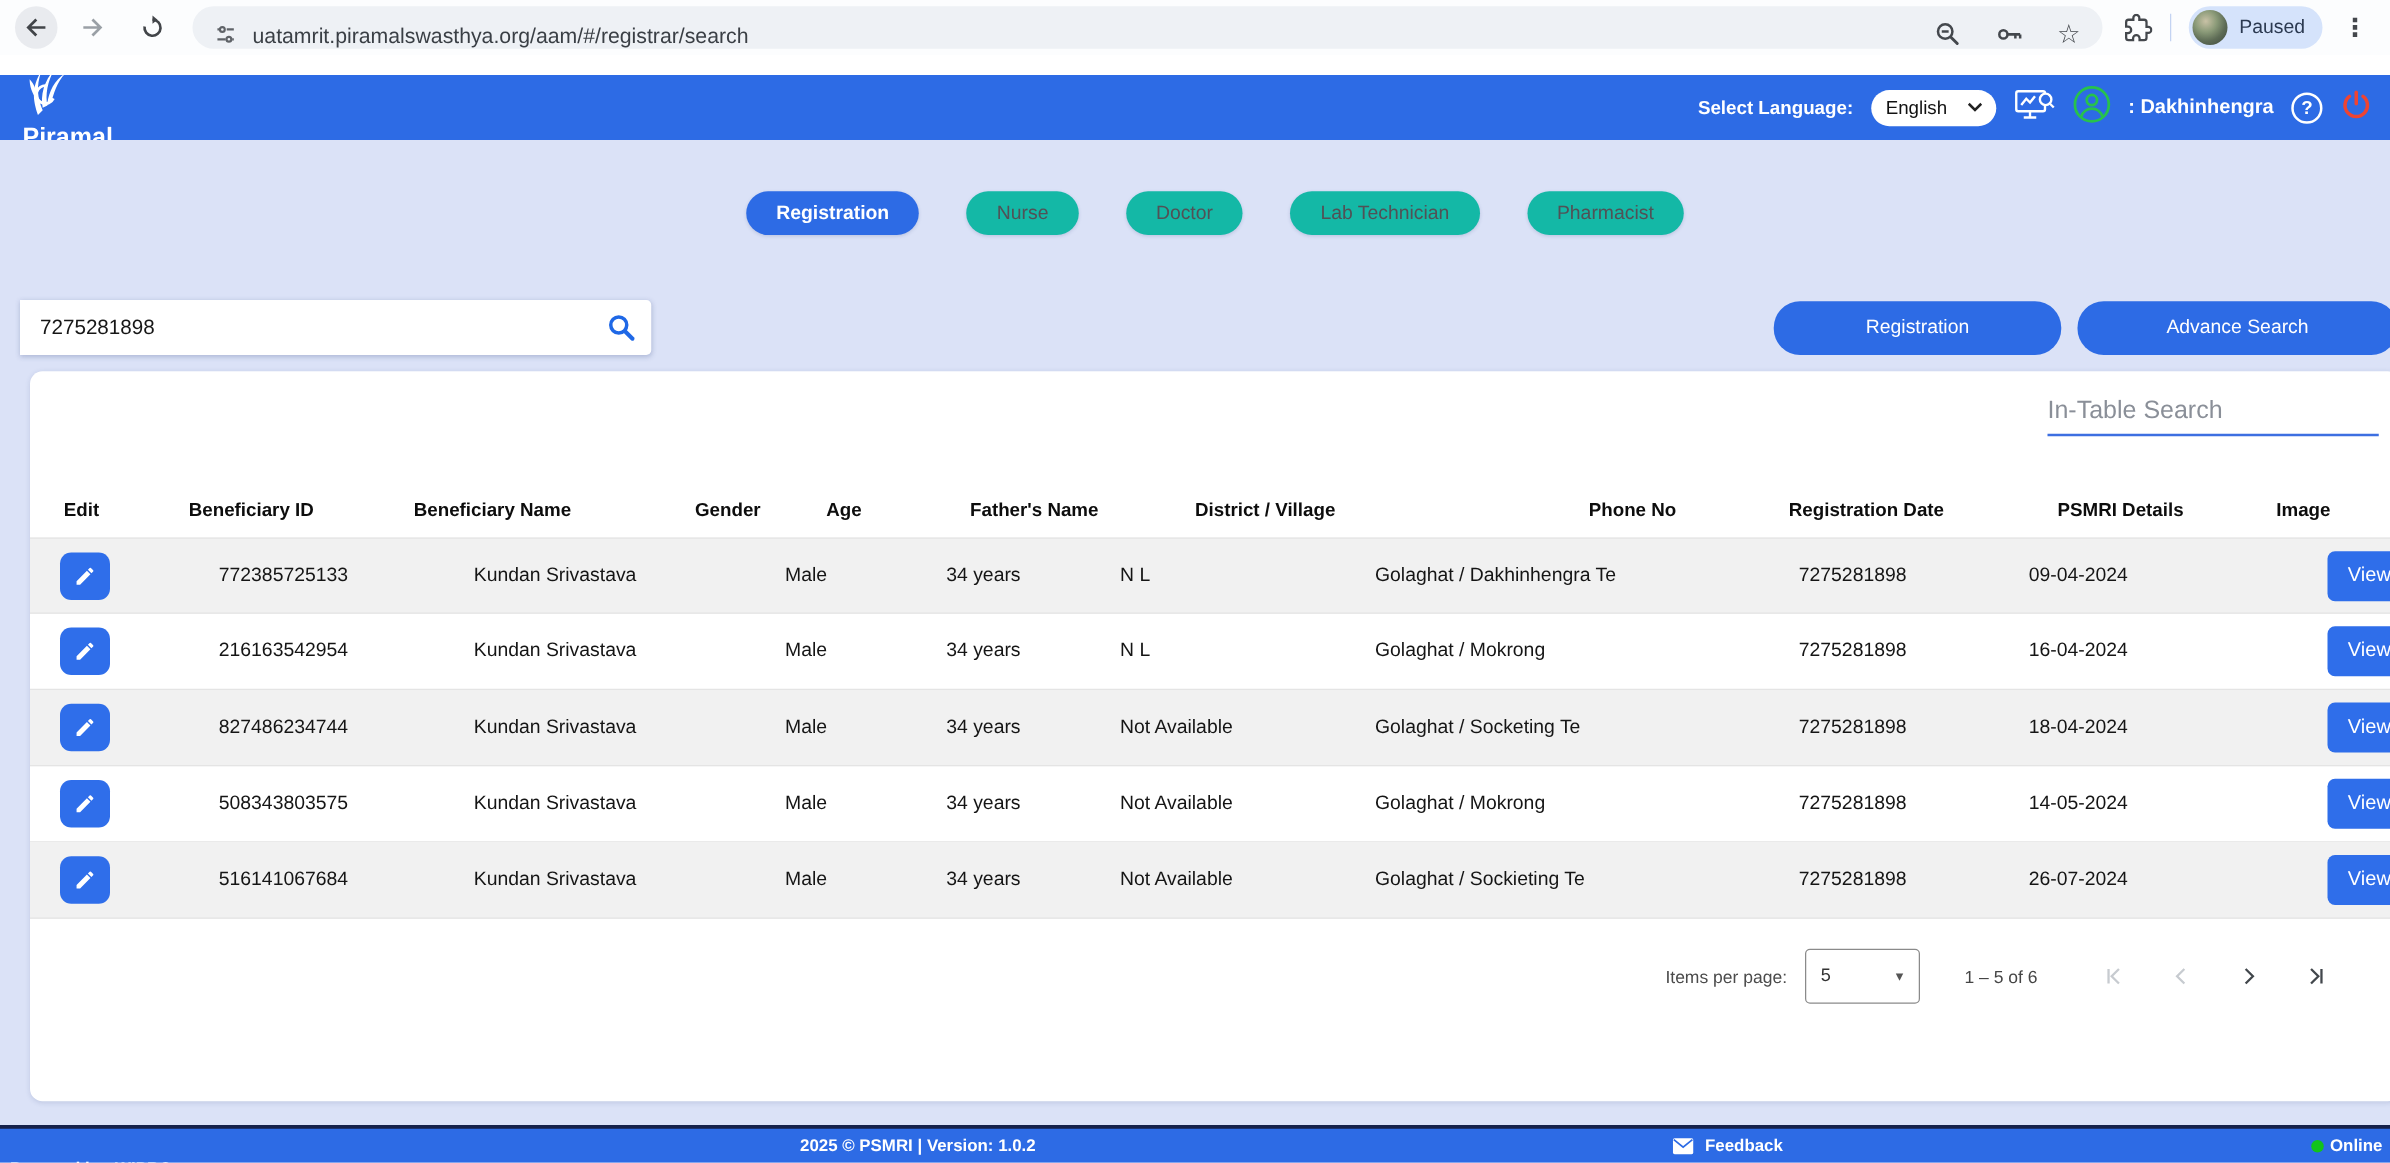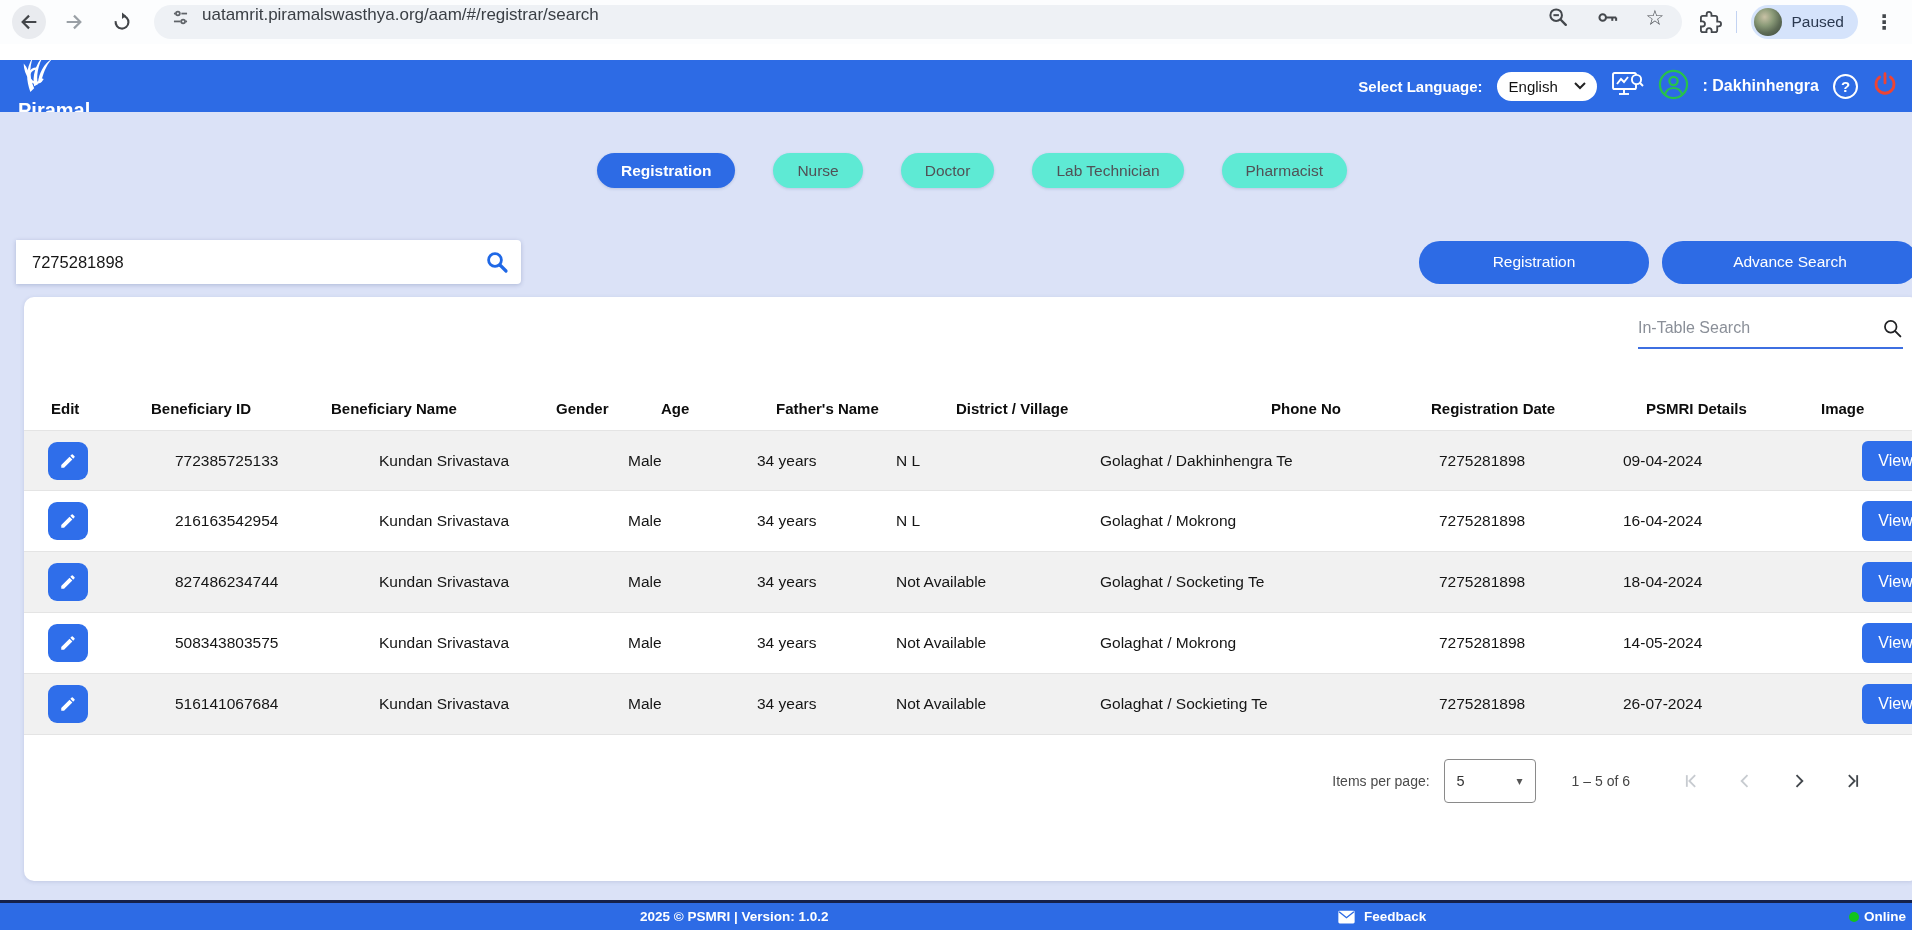--- a/index.html
+++ b/index.html
@@ -9,21 +9,21 @@
   
   .toolbar { position:absolute; top:0; left:0; width:1912px; height:44px; background:#fcfdfe; }
   .toolbar-inner { display:flex; align-items:center; height:44px; padding:0 12px; }
   .win-strip { position:absolute; top:44px; left:0; width:1912px; height:16px; background:#ffffff; }
   .nav-circle { width:34px; height:34px; border-radius:50%; background:#e9ebef;
     display:flex; align-items:center; justify-content:center; margin-right:16px; }
   .nav-ico { width:24px; height:24px; display:flex; align-items:center; justify-content:center; }
   .fwd { margin-right:24px; }
   .reload { margin-right:20px; }
   .omnibox { flex:1; height:34px; background:#eef1f5; border-radius:17px;
-    display:flex; align-items:flex-start; padding:0 14px; margin-right:16px; }
+    display:flex; align-items:flex-end; padding:0 14px; margin-right:16px; }
   .url-text { font-size:17px; color:#3a3f45; margin-left:10px; white-space:nowrap; }
   .omni-spacer { flex:1; }
   .omni-right { display:flex; align-items:center; gap:26px; margin-right:4px; }
   .star-glyph { font-size:21px; color:#44484d; line-height:1; }
   .sep { width:1px; height:22px; background:#c3d3f2; margin:0 14px; }
   .profile-pill { display:flex; align-items:center; height:34px; border-radius:17px;
     background:#d5e3fb; padding:0 14px 0 3px; margin-right:10px; }
   .profile-avatar { width:28px; height:28px; border-radius:50%;
     background: radial-gradient(circle at 38% 32%, #c9c2a6 0%, #8a9a78 34%, #5d6b55 62%, #3c463b 100%); }
   .profile-label { margin-left:9px; font-size:15.5px; color:#2b3950; }
@@ -40,21 +40,21 @@
     display:flex; align-items:center; justify-content:space-between; padding:0 10px 0 12px; }
   .lang-value { font-size:15px; color:#111; }
   .user-name { color:#fff; font-size:16px; font-weight:bold; }
   .help-circle { width:25px; height:25px; border:2px solid #fff; border-radius:50%;
     color:#fff; font-size:15px; font-weight:bold; display:flex; align-items:center; justify-content:center; }
 
   
   .main { position:absolute; top:112px; left:16px; width:1912px; height:788px; background:#dbe2f7; }
 
   .tabs { position:absolute; top:41px; left:0; width:100%; display:flex; justify-content:center; gap:38px; }
-  .tab { height:35px; padding:0 24px; border-radius:18px; background:#5eead4; border:none;
+  .tab { height:35px; padding:0 24px; border-radius:18px; background:#14b8a6; border:none;
     font-family:inherit; font-size:15.5px; color:#515156; font-weight:500;
     box-shadow:0 1px 3px rgba(40,60,120,.18); display:flex; align-items:center; cursor:pointer; }
   .tab.active { background:#2d6be5; color:#fff; font-weight:bold; }
 
   .search-row { position:absolute; top:128px; left:0; width:1912px; display:flex;
     justify-content:space-between; align-items:center; }
   .search-box { width:505px; height:44px; background:#fff; border-radius:0 4px 4px 0;
     box-shadow:0 1px 4px rgba(40,60,120,.25); display:flex; align-items:center; padding:0 12px 0 4px; }
   .search-box input { flex:1; border:none; outline:none; font-family:inherit; font-size:16.5px;
     color:#161616; padding-left:12px; background:transparent; }
@@ -62,21 +62,21 @@
   .pill-btn { height:43px; border:none; border-radius:21px; background:#2d6be5; color:#fff;
     font-family:inherit; font-size:15.5px; font-weight:500; cursor:pointer; }
   .pill-btn.reg { width:230px; }
   .pill-btn.adv { width:256px; }
 
   .panel { position:absolute; top:185px; left:8px; width:1896px; height:584px; background:#fff;
     border-radius:10px; box-shadow:0 1px 4px rgba(40,60,120,.15); }
 
   .intable-wrap { position:absolute; top:12px; right:17px; width:265px; height:40px;
     border-bottom:2px solid #3d6fe1; display:flex; align-items:center; }
-  .intable-wrap input { flex:1; border:none; outline:none; font-family:inherit; font-size:16px;
+  .intable-wrap input { flex:1; border:none; outline:none; font-family:inherit; font-size:20px;
     color:#ef4444; background:transparent; }
   .intable-wrap input::placeholder { color:#8a8f98; }
 
   .grid-row { display:grid; padding-left:27px;
     grid-template-columns:100px 180px 225px 105px 115px 180px 315px 160px 215px 175px 1fr;
     align-items:center; }
   .thead { position:absolute; top:96px; left:0; width:100%; height:30px; }
   .thead .hcell { font-size:15px; font-weight:bold; color:#0d0d0d; }
   .tbody { position:absolute; top:133px; left:0; width:100%; }
   .trow { height:61px; border-bottom:1px solid #e4e4e4;gap:24px; }

